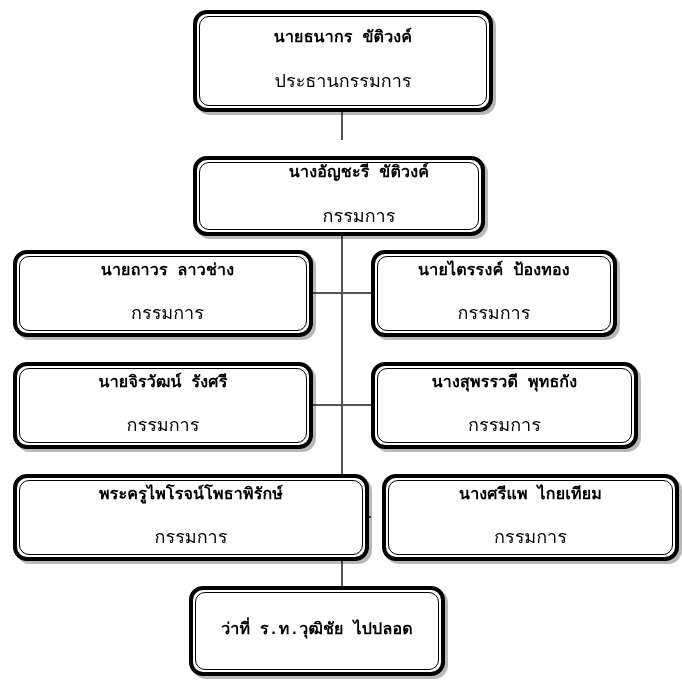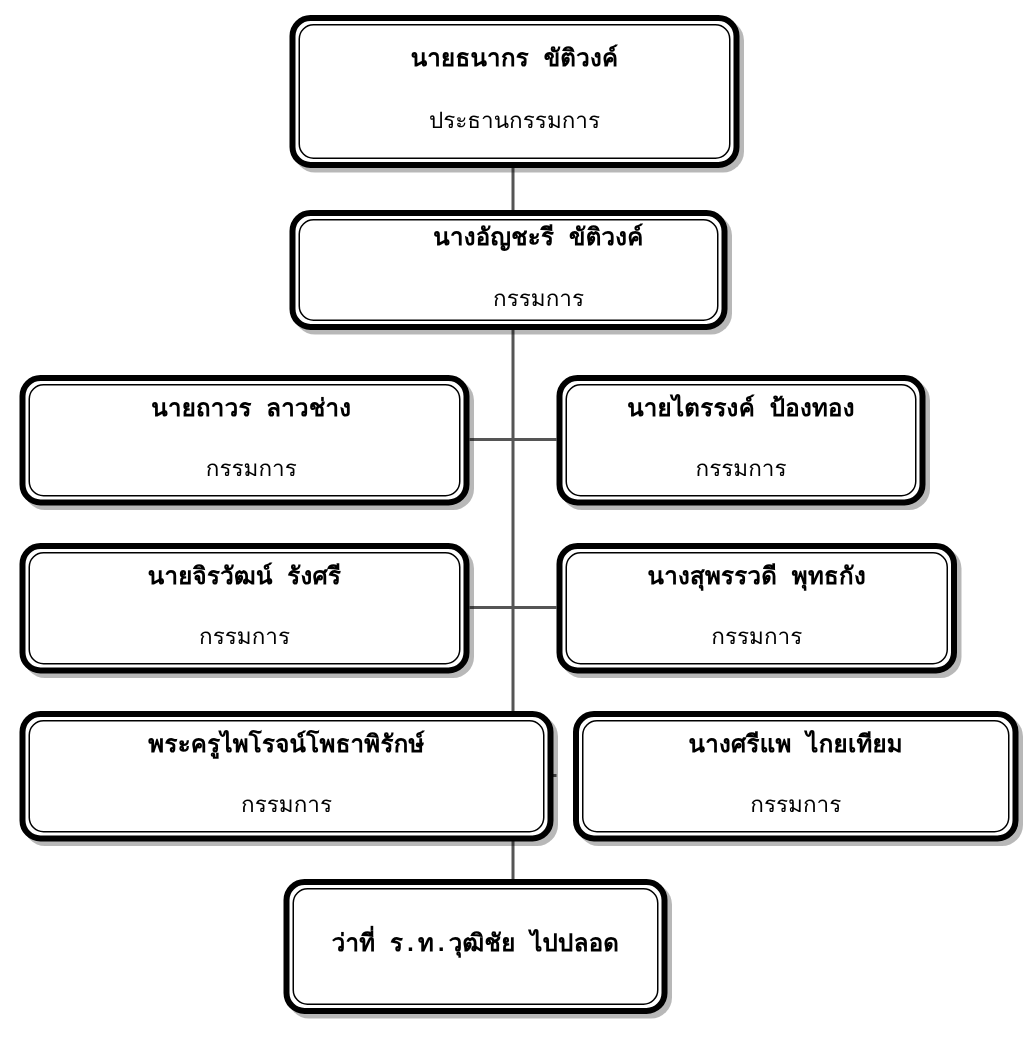--- a/index.html
+++ b/index.html
@@ -57,30 +57,30 @@
     font-weight: bold;
     font-size: 16px;
     line-height: 1.35;
     color: #000000;
     letter-spacing: 0.2px;
     white-space: nowrap;
   }
   .node .role {
     position: relative;
     font-weight: normal;
-    font-size: 15px;
+    font-size: 18px;
     line-height: 1.35;
     color: #000000;
     margin-top: 20px;
     white-space: nowrap;
   }
 
   
   #node-chairman   { left: 193px; top: 10px;  width: 300px; height: 102px; }
-  #node-vice       { left: 193px; top: 140px; width: 292px; height: 80px; padding-left: 48px;  }
+  #node-vice       { left: 193px; top: 156px; width: 292px; height: 80px; padding-left: 48px;  }
   #node-left-1     { left: 13px;  top: 250px; width: 300px; height: 87px; padding-left: 17px;  }
   #node-right-1    { left: 371px; top: 250px; width: 246px; height: 87px;  }
   #node-left-2     { left: 13px;  top: 362px; width: 300px; height: 87px;  }
   #node-right-2    { left: 371px; top: 362px; width: 267px; height: 87px;  }
   #node-left-3     { left: 13px;  top: 474px; width: 356px; height: 87px;  }
   #node-right-3    { left: 382px; top: 474px; width: 297px; height: 87px;  }
   #node-secretary  { left: 189px; top: 586px; width: 256px; height: 90px;  }
 </style>
 </head>
 <body>

